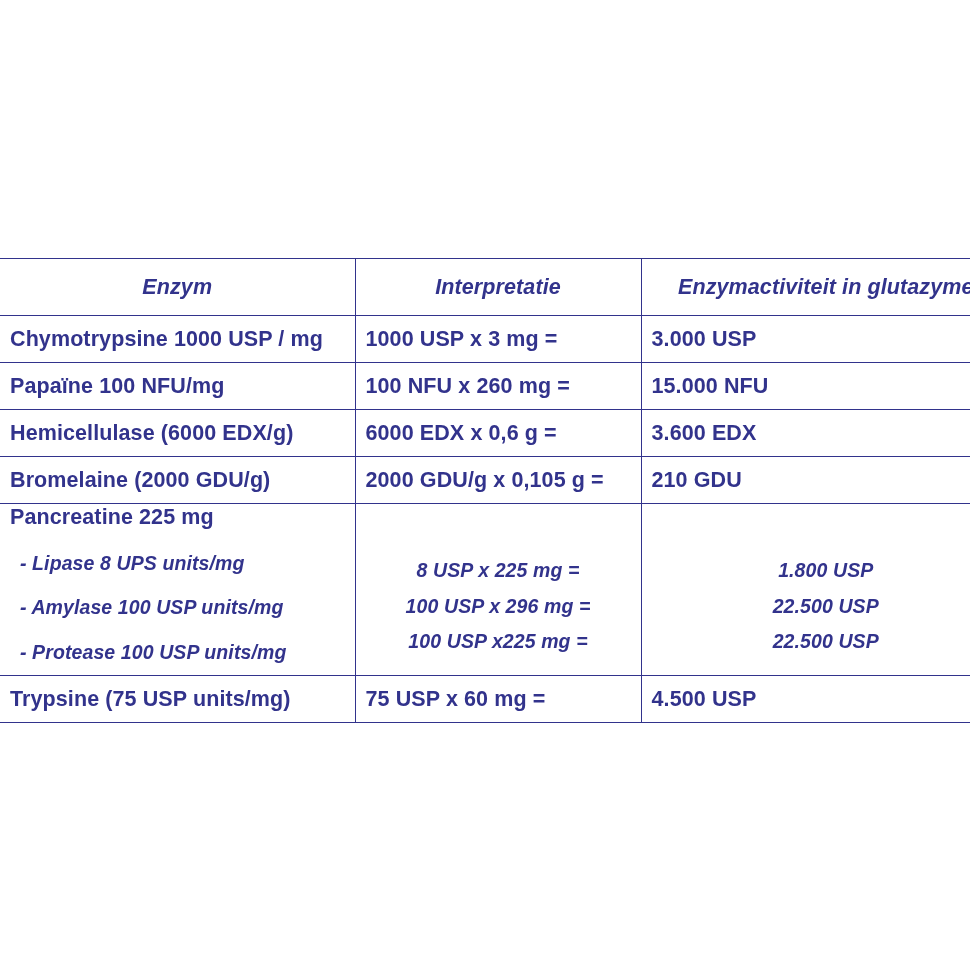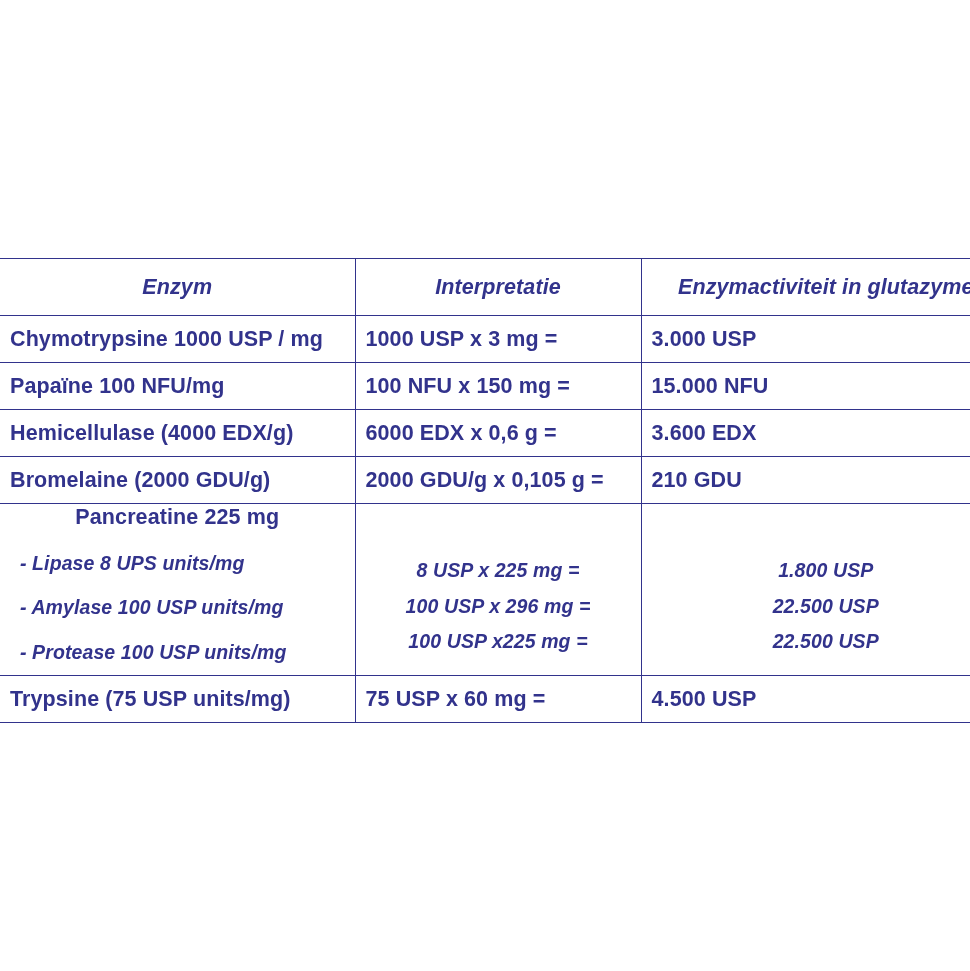--- a/index.html
+++ b/index.html
@@ -66,21 +66,20 @@
 
   
   td.panc-cell {
     height: 170px;
     vertical-align: top;
     padding-top: 11px;
   }
   td.panc-cell .main-line {
     font-size: 21.5px;
     margin-bottom: 18px;
-    text-align: center;
   }
   td.panc-cell .sub-line {
     font-style: italic;
     font-size: 19.5px;
     margin-left: 10px;
     margin-bottom: 11px;
     white-space: nowrap;
     margin-top: 20px;
   }
   td.panc-mid, td.panc-right {
@@ -118,25 +117,25 @@
         </tr>
       </thead>
       <tbody>
         <tr>
           <td>Chymotrypsine 1000 USP / mg</td>
           <td>1000 USP x 3 mg =</td>
           <td>3.000 USP</td>
         </tr>
         <tr>
           <td>Papaïne 100 NFU/mg</td>
-          <td>100 NFU x 150 mg =</td>
+          <td>100 NFU x 260 mg =</td>
           <td>15.000 NFU</td>
         </tr>
         <tr>
-          <td>Hemicellulase (4000 EDX/g)</td>
+          <td>Hemicellulase (6000 EDX/g)</td>
           <td>6000 EDX x 0,6 g =</td>
           <td>3.600 EDX</td>
         </tr>
         <tr>
           <td>Bromelaine (2000 GDU/g)</td>
           <td>2000 GDU/g x 0,105 g =</td>
           <td>210 GDU</td>
         </tr>
         <tr>
           <td class="panc-cell">

